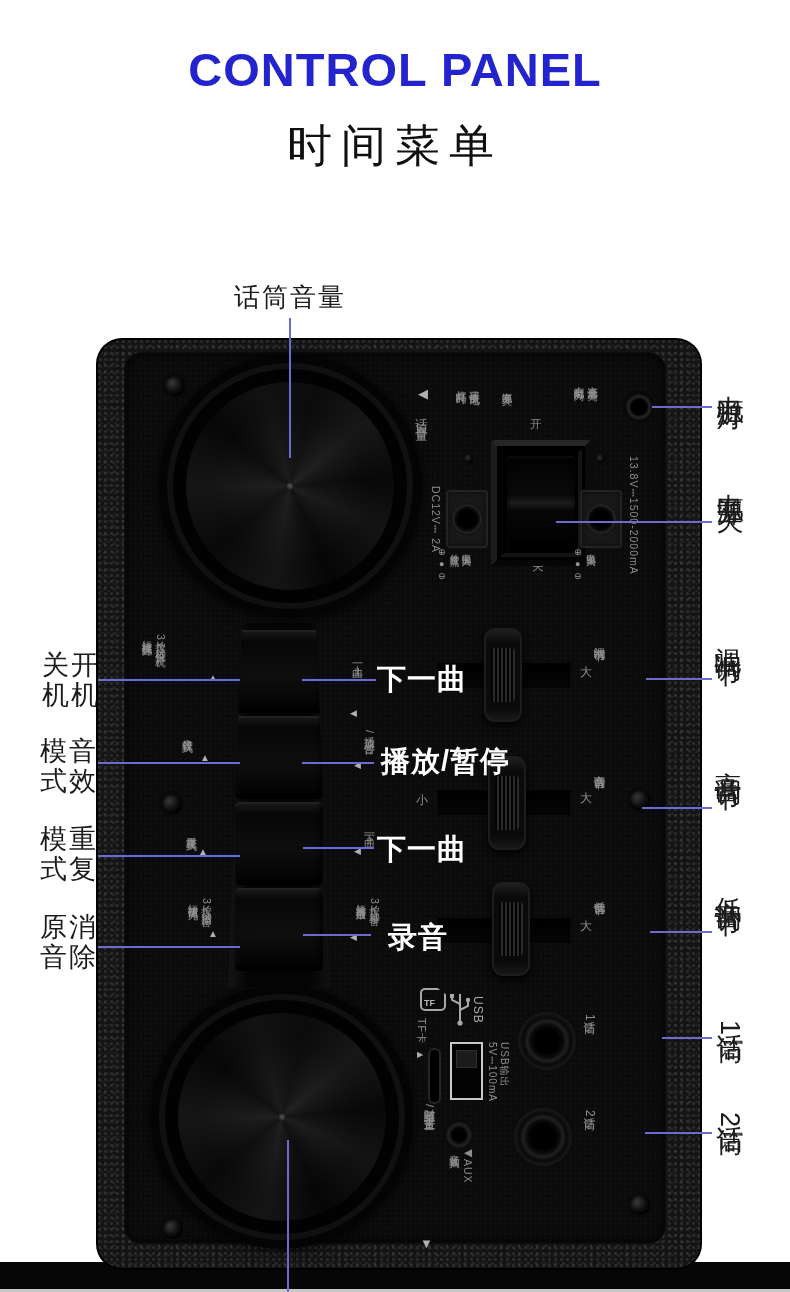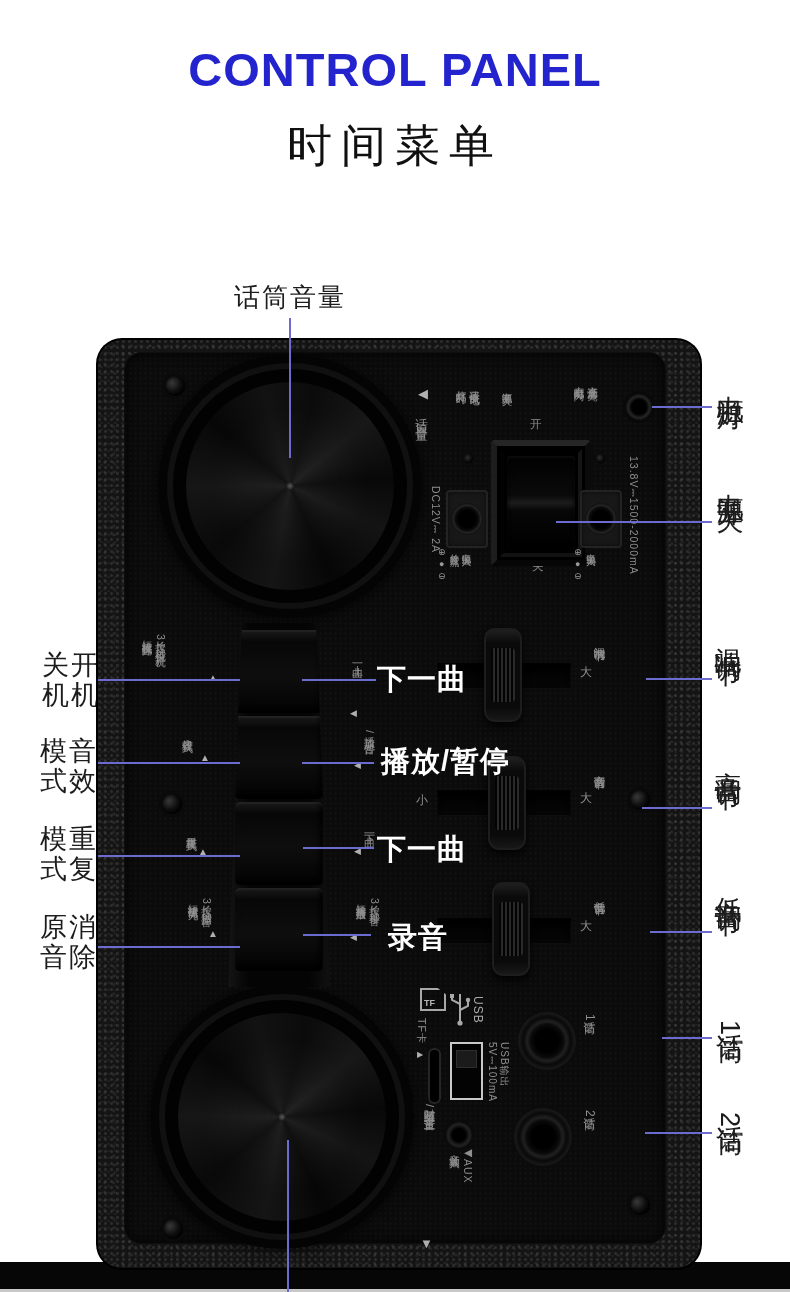--- a/index.html
+++ b/index.html
@@ -78,21 +78,21 @@
     box-shadow:inset 0 0 0 2px #1d1d1d, 0 4px 9px rgba(0,0,0,.85);z-index:3;}
   .ribs{position:absolute;left:7px;right:7px;top:20px;bottom:20px;border-radius:4px;
     background:repeating-linear-gradient(90deg,#030303 0 2px,#2a2a2a 2px 4px);}
   
   .micjack{position:absolute;width:58px;height:58px;border-radius:50%;
     background:radial-gradient(circle,#000 28%,#0a0a0a 40%,#202020 48%,#090909 58%,#181818 68%,#050505 80%);
     box-shadow:0 0 0 2px #0c0c0c;}
   .auxjack{position:absolute;width:26px;height:26px;border-radius:50%;
     background:radial-gradient(circle,#000 35%,#222 58%,#0a0a0a 78%);box-shadow:0 0 0 2px #0b0b0b;}
   
-  .tficon{position:absolute;left:322px;top:648px;width:26px;height:23px;border:2px solid #a8a8a8;border-radius:0;
+  .tficon{position:absolute;left:322px;top:648px;width:26px;height:23px;border:2px solid #a8a8a8;border-radius:5px;
     clip-path:polygon(0 0,68% 0,100% 28%,100% 100%,0 100%);color:#b5b5b5;font-size:9px;font-weight:700;
     display:flex;align-items:flex-end;padding:1px 2px;box-sizing:border-box;}
   .tfslot{position:absolute;left:330px;top:708px;width:13px;height:56px;border-radius:6px;background:#000;
     box-shadow:inset 0 0 0 2px #262626, inset 0 0 5px #000;}
   .usbport{position:absolute;left:352px;top:702px;width:33px;height:58px;background:#030303;
     box-shadow:inset 0 0 0 2px #c9c9c9;}
   .usbport .tongue{position:absolute;left:6px;top:8px;right:6px;height:18px;background:#1b1b1b;
     box-shadow:inset 0 0 0 1px #2e2e2e;}
   .sym{color:#9a9a9a;font-size:9px;line-height:12px;text-align:center;}
   .band{left:0;top:1262px;width:790px;height:30px;background:#060606;}

